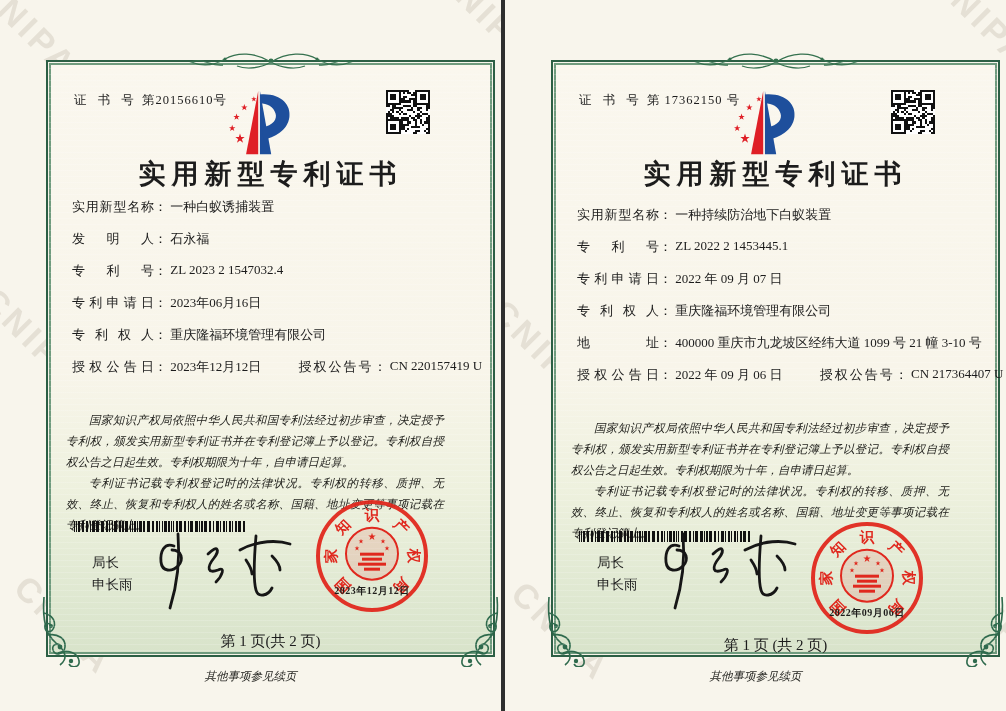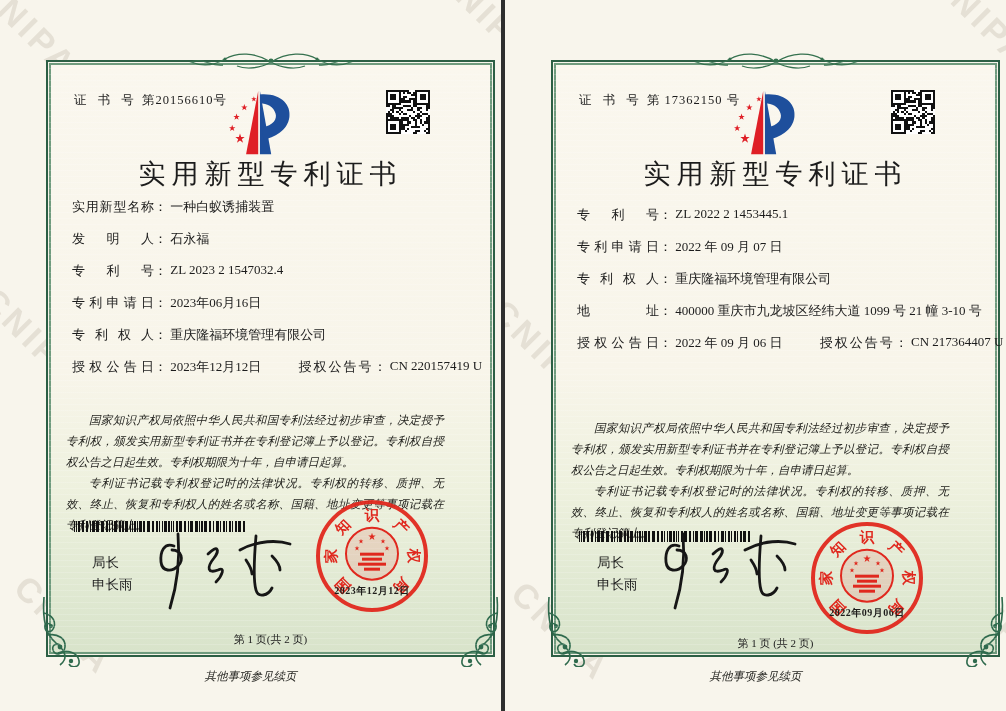--- a/index.html
+++ b/index.html
@@ -28,21 +28,21 @@
   .corner--bl{left:-10px;}
   .corner--br{right:-10px;transform:scaleX(-1);}
 
   .certno{position:absolute;left:26px;top:30px;font-size:12.5px;letter-spacing:1px;z-index:3;}
   .certno .lbl{letter-spacing:4px;}
 
   .logo{position:absolute;left:166px;top:22px;width:78px;height:80px;z-index:3;}
   .qr{position:absolute;left:338px;top:28px;width:44px;height:44px;z-index:3;}
 
   .title{position:absolute;left:0;top:94px;width:100%;text-align:center;
-         font-size:27px;font-weight:normal;letter-spacing:6px;z-index:3;}
+         font-size:27px;font-weight:bold;letter-spacing:6px;z-index:3;}
 
   .rows{position:absolute;left:24px;top:136px;width:372px;z-index:3;}
   .cert--right .rows{top:144px;}
   .row{height:32px;font-size:13px;white-space:nowrap;}
   .lab{display:inline-block;width:82px;text-align:justify;text-align-last:justify;vertical-align:top;}
   .col{display:inline-block;vertical-align:top;}
   .val{display:inline-block;vertical-align:top;}
   .lab2{display:inline-block;letter-spacing:2px;margin-left:34px;}
 
   .legal{position:absolute;left:18px;top:348px;width:378px;z-index:3;
@@ -61,21 +61,21 @@
   .cert--left .seal{left:268px;top:438px;}
   .cert--right .seal{left:258px;top:460px;}
   .seal-ring{position:absolute;inset:0;}
   .seal-ring span{position:absolute;left:50%;top:50%;font-size:14.5px;font-weight:bold;color:#e0281e;
                   transform:translate(-50%,-50%) rotate(var(--a)) translateY(-41px);}
   .seal-border{position:absolute;inset:0;border:4px solid #e0281e;border-radius:50%;opacity:.95;}
   .seal-emblem{position:absolute;left:50%;top:50%;transform:translate(-50%,-54%);}
   .seal-date{position:absolute;left:0;bottom:14px;width:100%;text-align:center;
              font-size:10px;font-weight:bold;color:#1e1d1b;letter-spacing:.5px;z-index:6;}
 
-  .pageno{position:absolute;left:0;top:570px;width:100%;text-align:center;font-size:11px;z-index:3;}
+  .pageno{position:absolute;left:0;top:570px;width:100%;text-align:center;font-size:15px;z-index:3;}
   .cert--right .pageno{top:574px;}
   .footnote{position:absolute;left:0;top:669px;width:100%;text-align:center;
             font-size:11.5px;font-style:italic;color:#2a2a26;}
 </style>
 </head>
 <body>
 
 <div id="stage">
 
   <div class="half half--left cert--left">
@@ -844,20 +844,24 @@
               <rect x="14" y="20" width="1" height="1"></rect>
               <rect x="19" y="20" width="1" height="1"></rect>
               <rect x="20" y="20" width="1" height="1"></rect>
             </g>
           </svg></div>
 
       <div class="title">实用新型专利证书</div>
 
       <div class="rows">
         <div class="row">
+          <span class="lab">实用新型名称</span><span class="col">：</span>
+          <span class="val">一种持续防治地下白蚁装置</span>
+        </div>
+        <div class="row">
           <span class="lab">专利号</span><span class="col">：</span>
           <span class="val">ZL 2022 2 1453445.1</span>
         </div>
         <div class="row">
           <span class="lab">专利申请日</span><span class="col">：</span>
           <span class="val">2022 年 09 月 07 日</span>
         </div>
         <div class="row">
           <span class="lab">专利权人</span><span class="col">：</span>
           <span class="val">重庆隆福环境管理有限公司</span>

